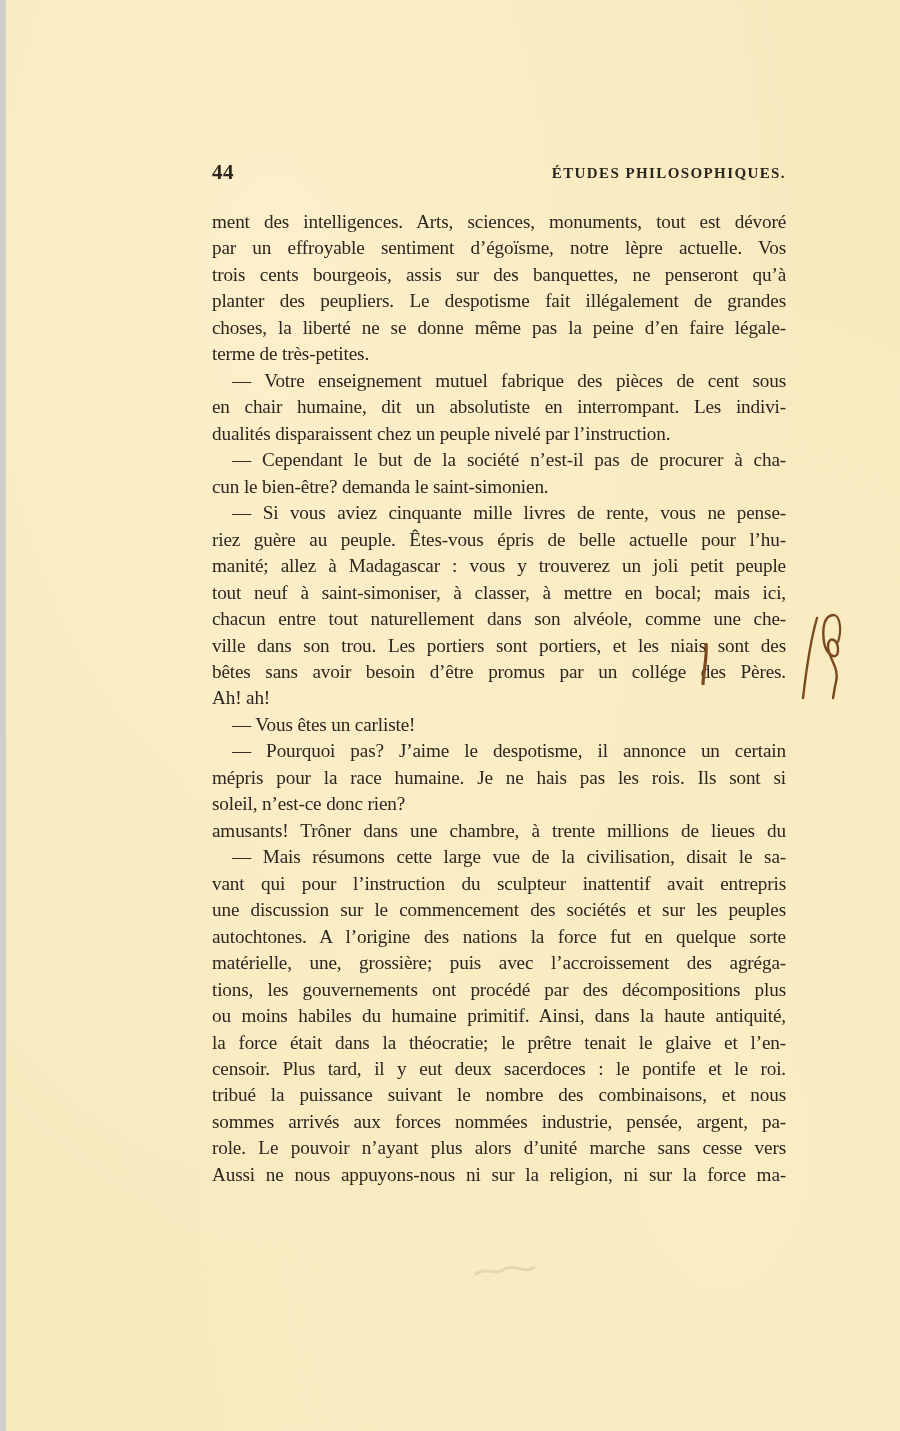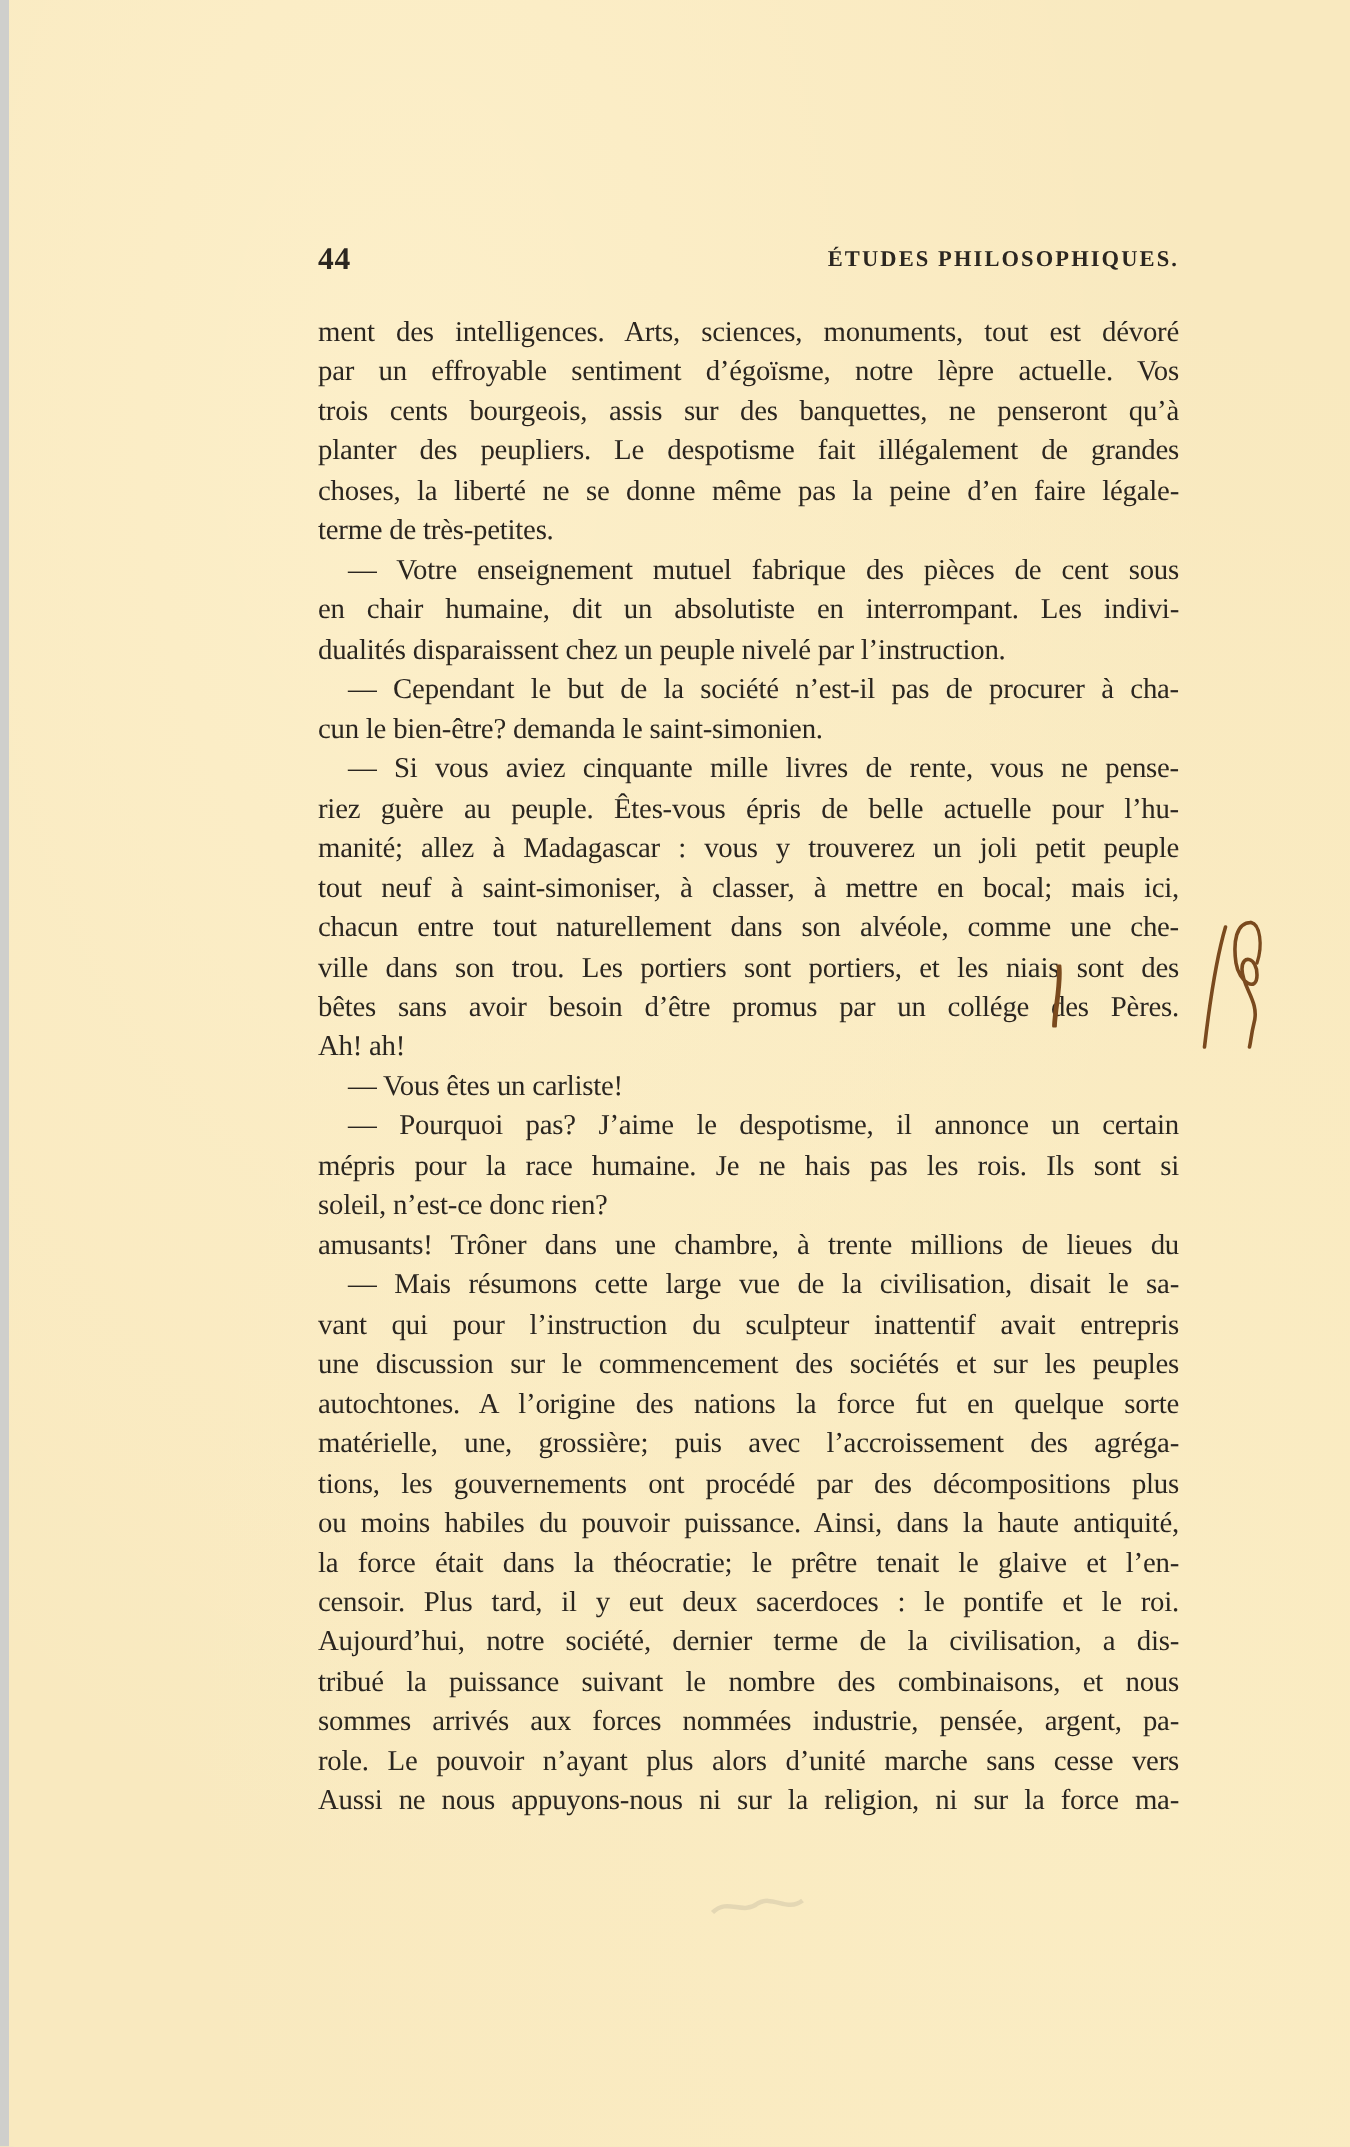--- a/index.html
+++ b/index.html
@@ -145,24 +145,23 @@
   <span class="line indent">— Pourquoi pas? J’aime le despotisme, il annonce un certain</span>
   <span class="line">mépris pour la race humaine. Je ne hais pas les rois. Ils sont si</span>
   <span class="line last">soleil, n’est-ce donc rien?</span>
   <span class="line">amusants! Trôner dans une chambre, à trente millions de lieues du</span>
   <span class="line indent">— Mais résumons cette large vue de la civilisation, disait le sa-</span>
   <span class="line">vant qui pour l’instruction du sculpteur inattentif avait entrepris</span>
   <span class="line">une discussion sur le commencement des sociétés et sur les peuples</span>
   <span class="line">autochtones. A l’origine des nations la force fut en quelque sorte</span>
   <span class="line">matérielle, une, grossière; puis avec l’accroissement des agréga-</span>
   <span class="line">tions, les gouvernements ont procédé par des décompositions plus</span>
-  <span class="line">ou moins habiles du pouvoir puissance. Ainsi, dans la haute antiquité,</span>
+  <span class="line">ou moins habiles du humaine primitif. Ainsi, dans la haute antiquité,</span>
   <span class="line">la force était dans la théocratie; le prêtre tenait le glaive et l’en-</span>
   <span class="line">censoir. Plus tard, il y eut deux sacerdoces : le pontife et le roi.</span>
-  <span class="line">Aujourd’hui, notre société, dernier terme de la civilisation, a dis-</span>
   <span class="line">tribué la puissance suivant le nombre des combinaisons, et nous</span>
   <span class="line">sommes arrivés aux forces nommées industrie, pensée, argent, pa-</span>
   <span class="line">role. Le pouvoir n’ayant plus alors d’unité marche sans cesse vers</span>
   <span class="line">Aussi ne nous appuyons-nous ni sur la religion, ni sur la force ma-</span>
 </div>
 
 <svg class="pen-stroke" viewBox="0 0 10 42">
   <path d="M6 1 C7 10, 5 22, 4 30 C3.5 35, 3 38, 3 41" stroke="#7a4a1e" stroke-width="3.2" fill="none" stroke-linecap="round"></path>
 </svg>
 

